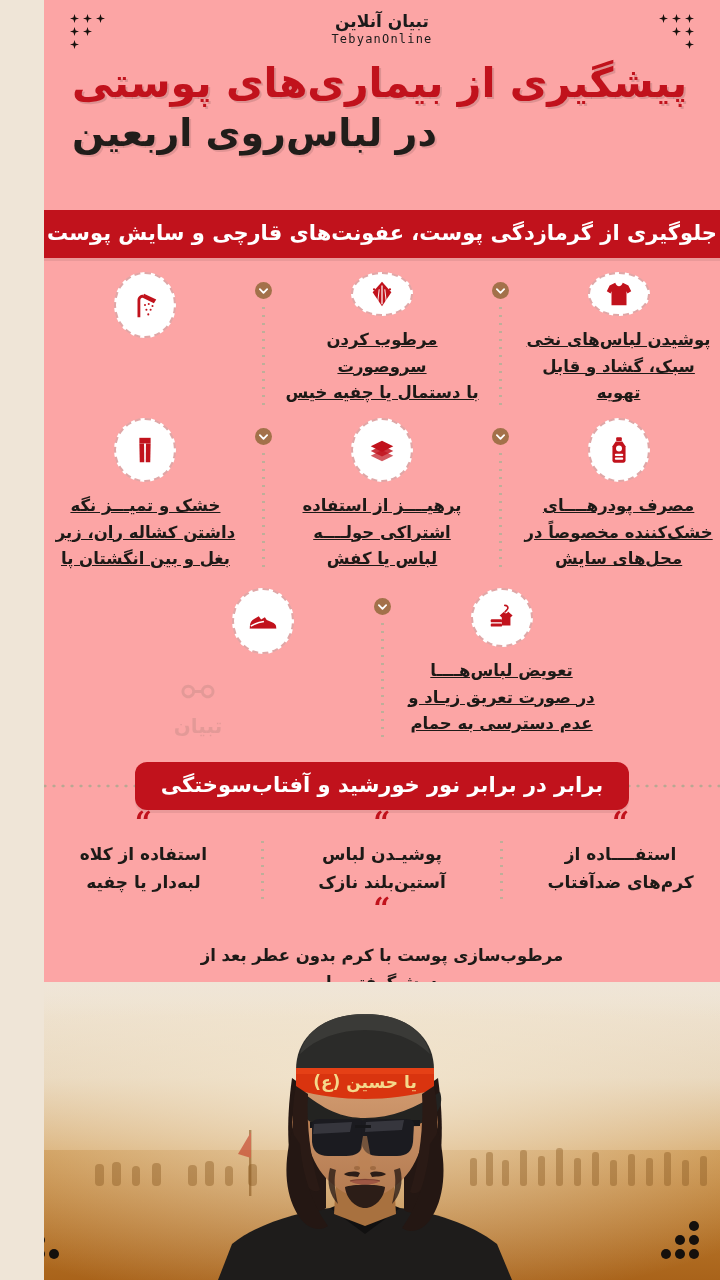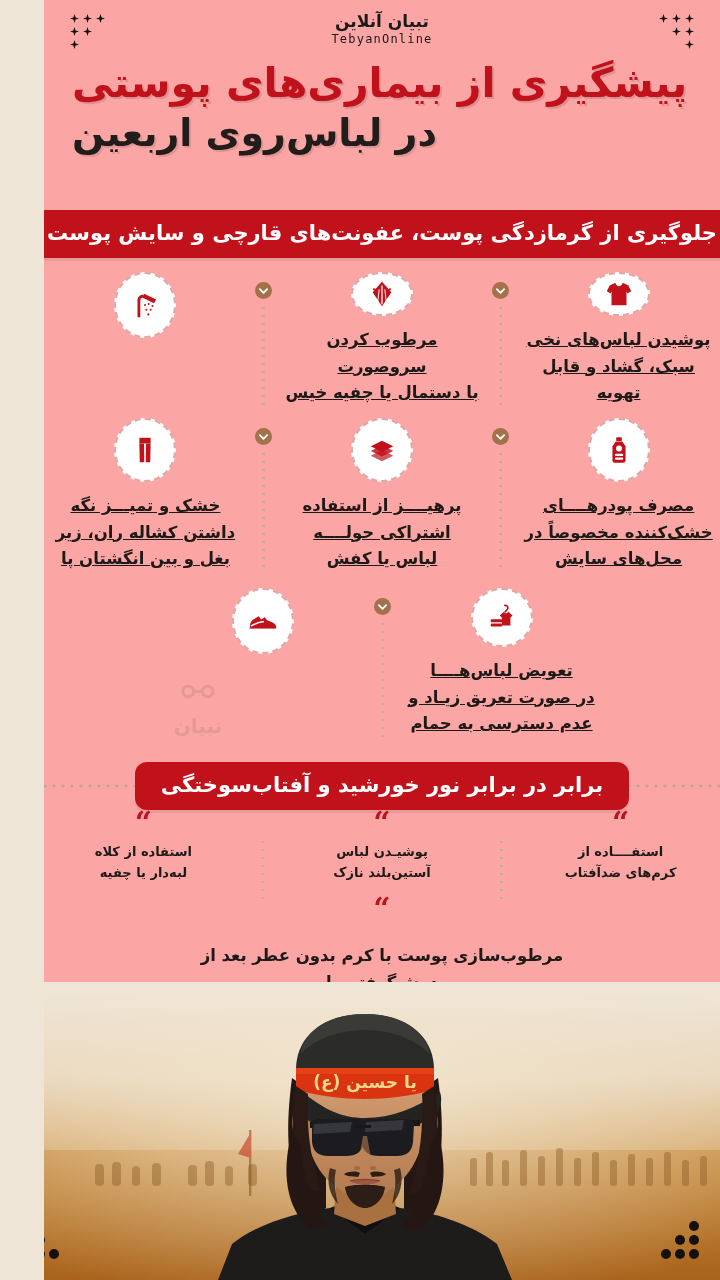--- a/index.html
+++ b/index.html
@@ -59,21 +59,21 @@
   .divider .knob svg{display:block;}
   .divider .dline{flex:1;width:3px;margin-top:5px;
     background-image:radial-gradient(circle,#bfae99 1.3px,transparent 1.5px);
     background-size:3px 8px;background-repeat:repeat-y;}
 
   
   .qrow{position:absolute;left:0;right:0;display:flex;justify-content:center;}
   .qcell{width:200px;display:flex;flex-direction:column;align-items:center;}
   .qmark{font-size:30px;font-weight:bold;color:#C1121C;line-height:.7;height:22px;
      font-family:"DejaVu Serif","Liberation Serif",serif;}
-  .qtext{margin-top:7px;font-size:13px;font-weight:bold;color:#1d1a17;
+  .qtext{margin-top:7px;font-size:17px;font-weight:bold;color:#1d1a17;
      line-height:1.62;text-align:center;}
   .qdivider{width:40px;display:flex;justify-content:center;padding-top:26px;}
   .qdivider .dline{width:3px;height:62px;
     background-image:radial-gradient(circle,#bfae99 1.3px,transparent 1.5px);
     background-size:3px 8px;background-repeat:repeat-y;}
 
   .final{position:absolute;left:0;right:0;text-align:center;}
   .final .qmark{height:24px;}
   .final-text{font-size:16.5px;font-weight:bold;color:#1d1a17;line-height:1.65;
     padding:0 120px;margin-top:20px;}

